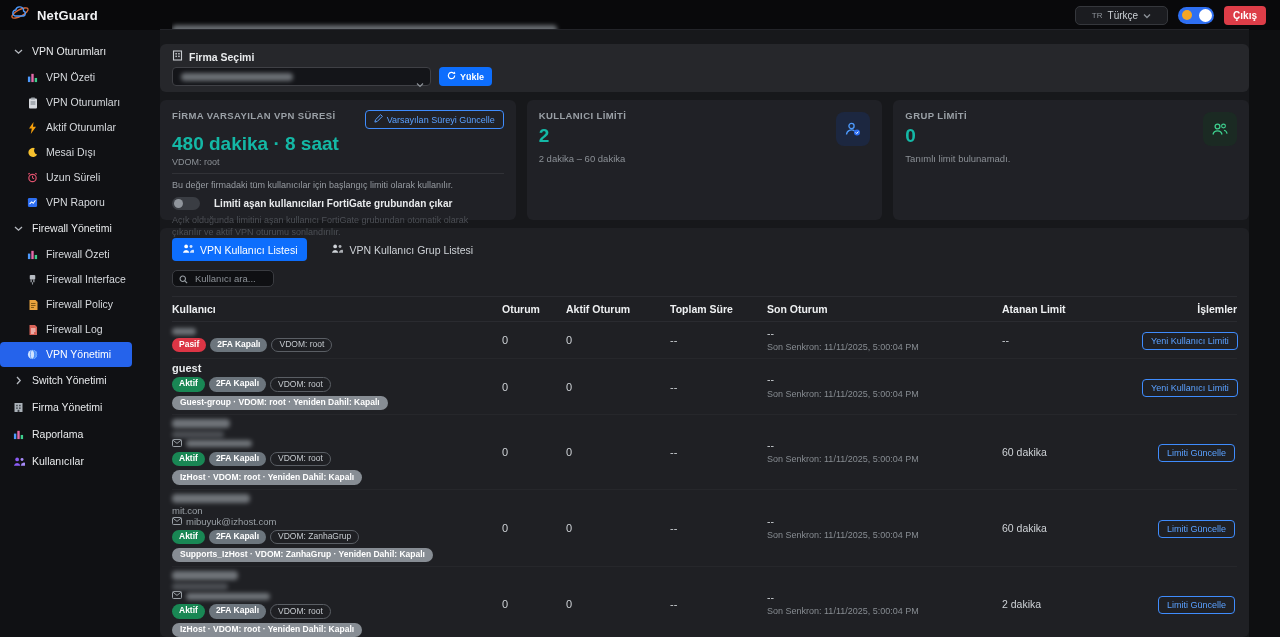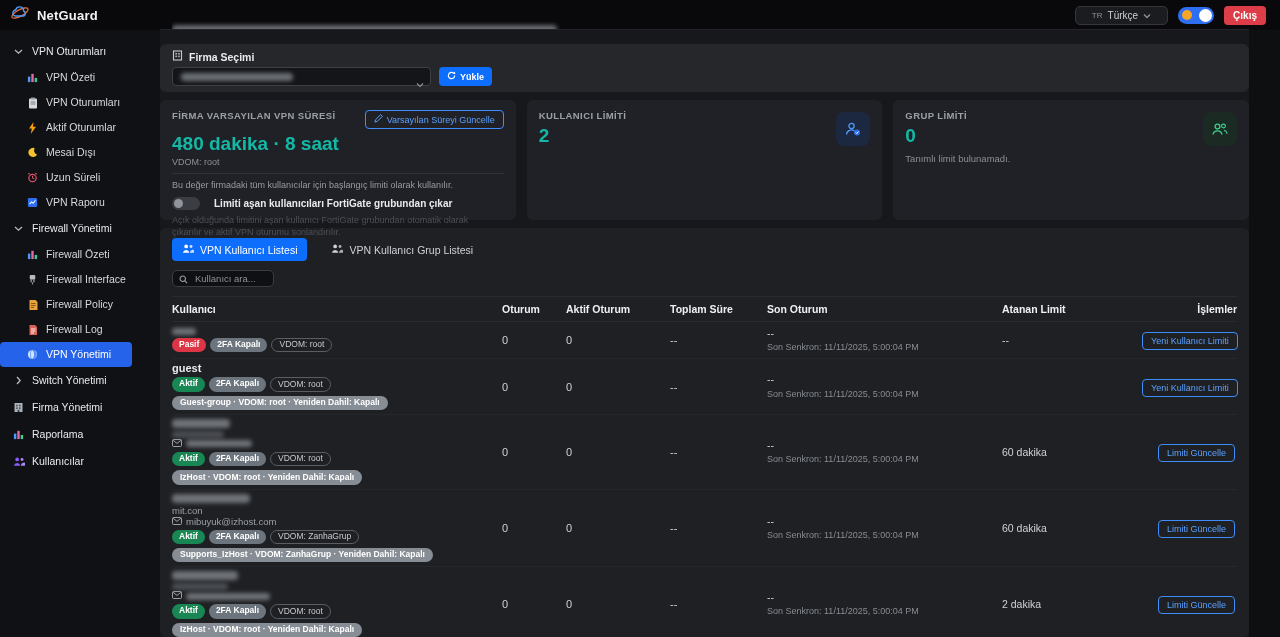--- a/index.html
+++ b/index.html
@@ -360,20 +360,21 @@
             <span class="knob"></span>
           </span>
         <span class="c1-toggle-label">Limiti aşan kullanıcıları FortiGate grubundan çıkar</span>
       </div>
       <div class="c1-hint">Açık olduğunda limitini aşan kullanıcı FortiGate grubundan otomatik olarak çıkarılır ve aktif VPN oturumu sonlandırılır.</div>
     </div>
 
     <div class="card">
       <div class="card-title">KULLANICI LİMİTİ</div>
       <div class="card-value">2</div>
+      <div class="card-sub">2 dakika – 60 dakika</div>
       <div class="card-iconbox iconbox-blue">
         <svg width="16" height="16" viewBox="0 0 16 16">
             <circle cx="6.5" cy="5" r="2.6" fill="none" stroke="#4d9afc" stroke-width="1.3"></circle>
             <path d="M1.5 13.5a5 5 0 0 1 8-3.6" fill="none" stroke="#4d9afc" stroke-width="1.3"></path>
             <circle cx="12" cy="11.5" r="3" fill="#2e6ff2"></circle>
             <polyline points="10.7,11.5 11.7,12.5 13.4,10.6" fill="none" stroke="#fff" stroke-width="1"></polyline>
           </svg>
       </div>
     </div>
 

